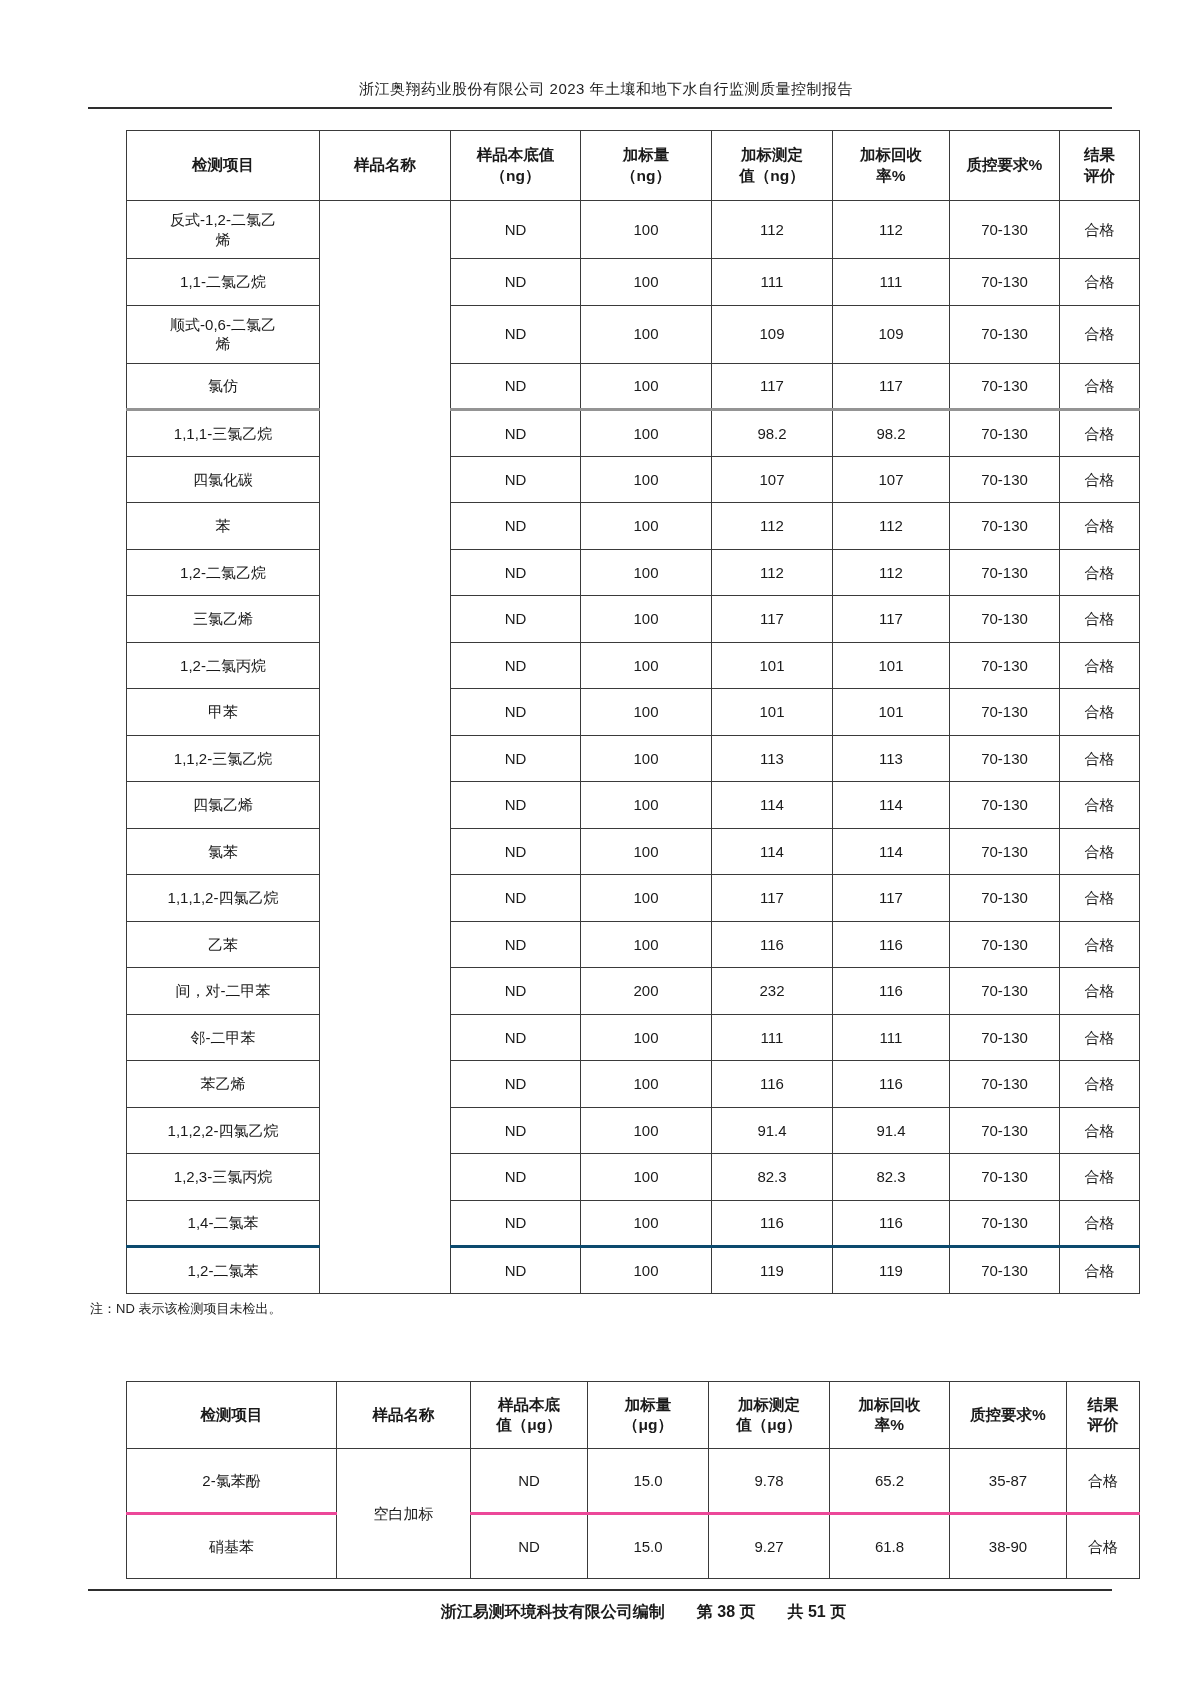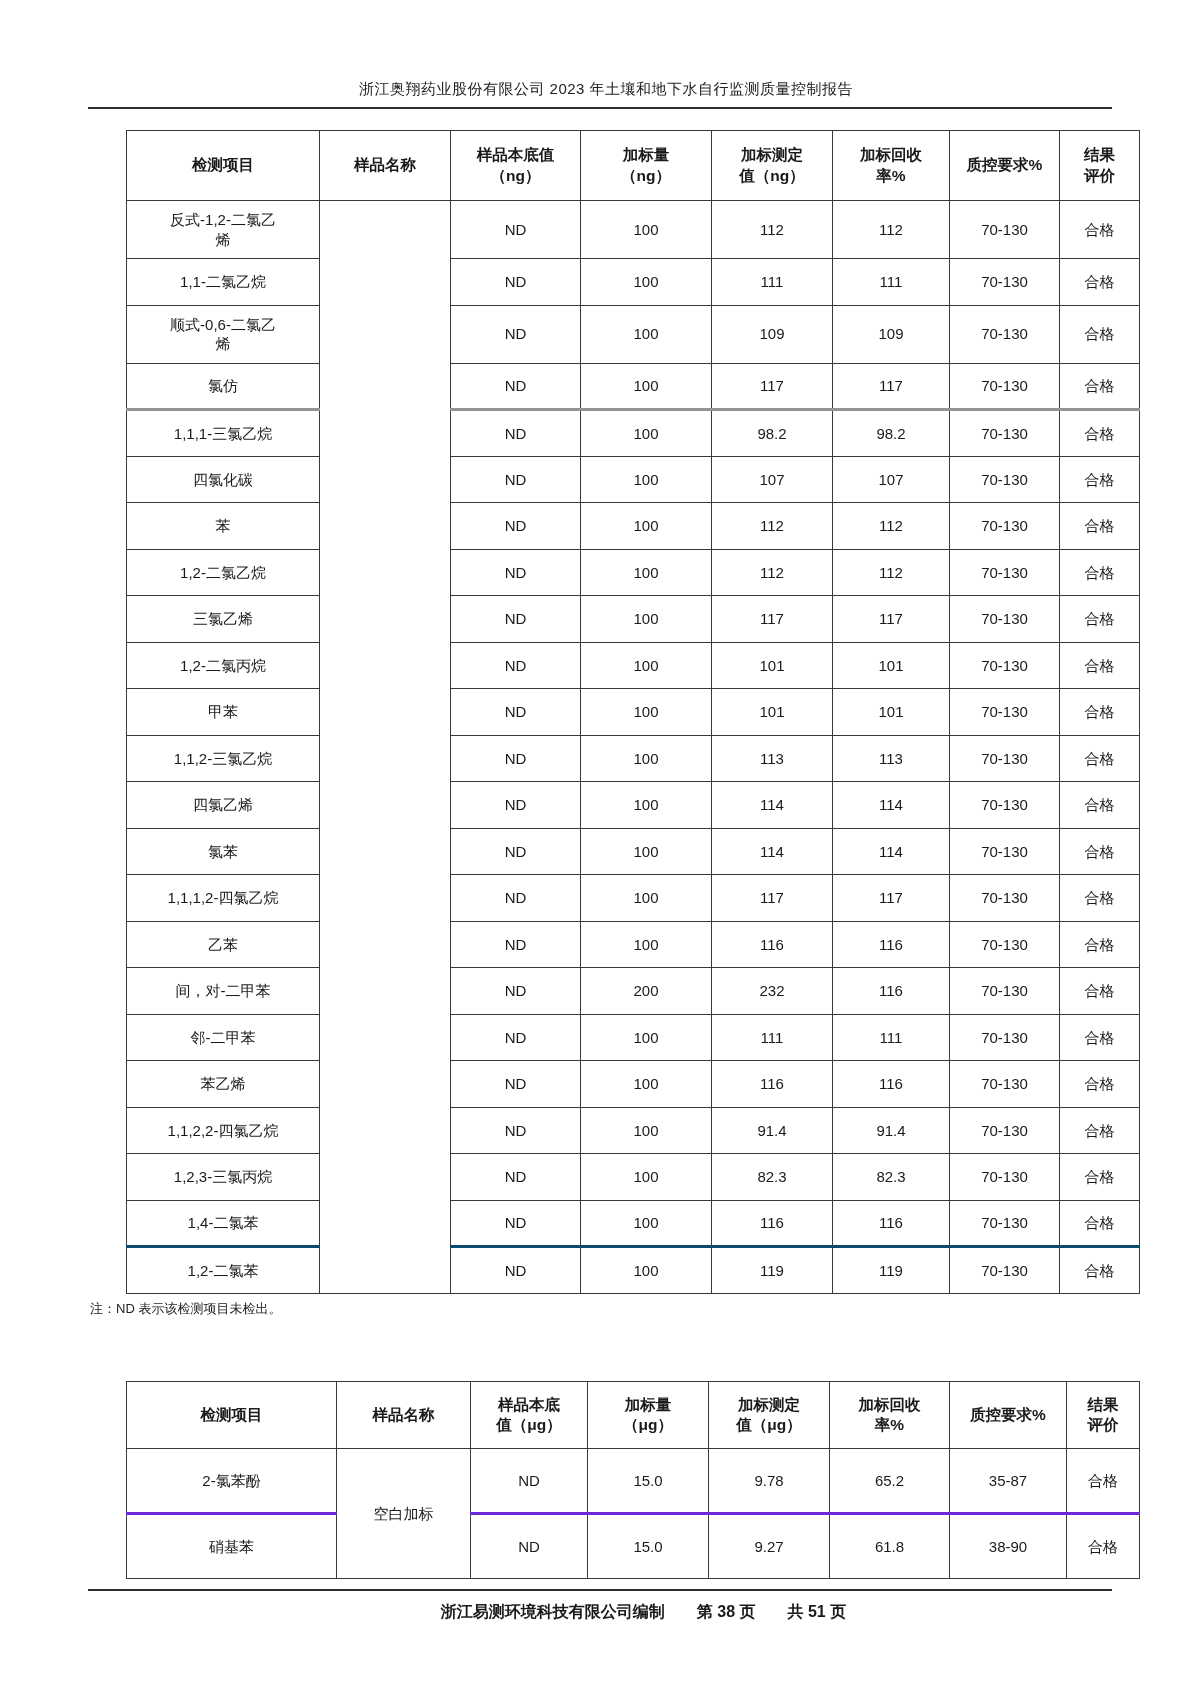--- a/index.html
+++ b/index.html
@@ -47,21 +47,21 @@
     font-size:13px; color:#222;
   }
   .table2-title {
     position:absolute; top:1340px; left:0; width:100%;
     text-align:center; font-weight:bold; font-size:17px; color:#111;
   }
 
   #table2 { position:absolute; top:1381px; left:90px; width:1013px; }
   #table2 thead tr { height:67px; }
   #table2 tbody tr { height:65px; }
-  #table2 tbody tr:nth-child(1) td:not(.merged) { border-bottom:3px solid #6d28d9;text-align:center; }
+  #table2 tbody tr:nth-child(1) td:not(.merged) { border-bottom:3px solid #ec4899;text-align:center; }
 
   .footer-rule {
     position:absolute; top:1589px; left:88px; width:1024px; height:2px;
     background:#2e2e2e;
   }
   .doc-footer {
     position:absolute; top:1602px; left:0; width:100%;
     text-align:center; font-size:16px; font-weight:bold; color:#1a1a1a;margin-left:44px;
   }
 </style>

